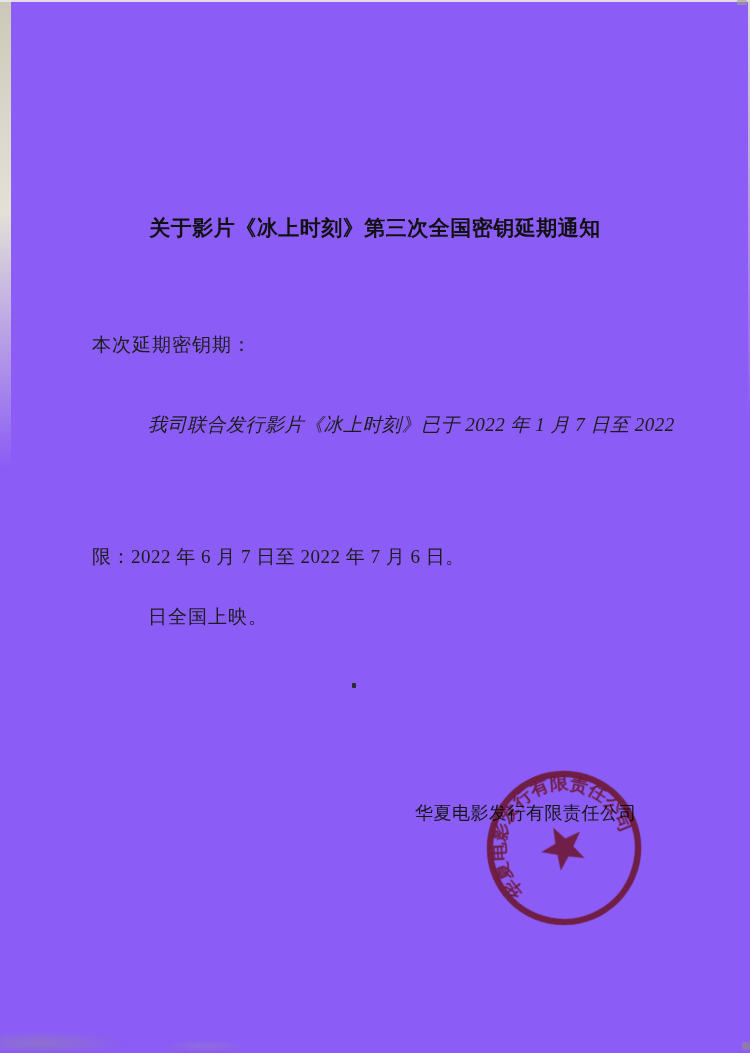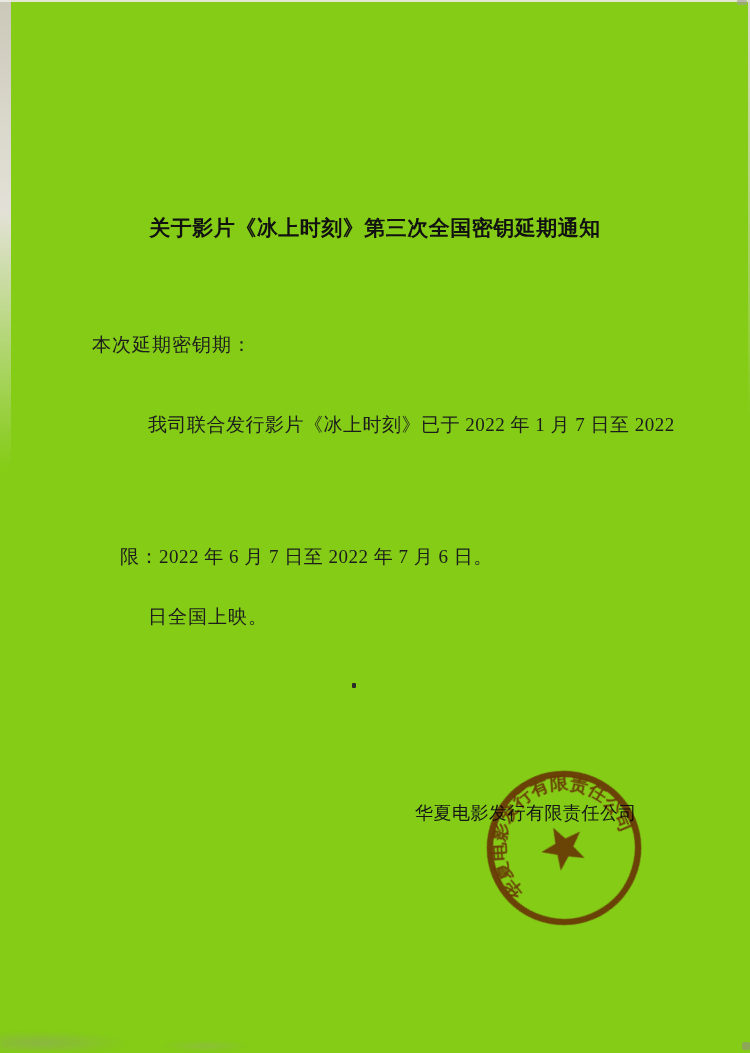--- a/index.html
+++ b/index.html
@@ -3,21 +3,21 @@
 <meta charset="utf-8">
 <style>
   * { margin: 0; padding: 0; box-sizing: border-box; }
   html, body { background: #ffffff; }
   body { font-family: "Liberation Serif", "DejaVu Serif", serif; }
 
   .page {
     position: relative;
     width: 750px;
     height: 1053px;
-    background: #84cc16;
+    background: #8b5cf6;
     overflow: hidden;
     color: #1d1d1d;
   }
 
   
   .edge-strip-left {
     position: absolute; left: 0; top: 0; width: 11px; height: 470px;
     background: linear-gradient(to bottom,
       #cbc8b9 0%, #d6d3c6 18%, #e3e1d7 45%, rgba(245,244,239,0) 100%);
     filter: blur(0.6px);
@@ -66,24 +66,24 @@
     font-size: 19px; letter-spacing: 1px;
   }
   .body-line {
     position: absolute; left: 92px; width: 566px;
     font-size: 19px; line-height: 28px;
     text-align: justify; text-align-last: justify;
     letter-spacing: 0.5px;
     color: #1c1c1c;
     white-space: nowrap;
   }
-  .body-line.l1 { top: 411px; padding-left: 56px; }
+  .body-line.l1 { top: 411px; padding-left: 56px; font-style: italic; }
   .body-line.l2 { top: 456px; }
   .body-line.l3 { top: 501px; }
-  .body-line.l4 { top: 543px; text-align-last: left; white-space: normal; margin-left: 28px; }
+  .body-line.l4 { top: 543px; text-align-last: left; white-space: normal; }
   .closing {
     position: absolute; left: 148px; top: 604px;
     font-size: 19px; letter-spacing: 1px;
   }
   .sig-company {
     position: absolute; right: 113px; top: 801px;
     font-size: 18px; letter-spacing: 0.5px; color: #161616;
   }
   .sig-date {
     position: absolute; right: 112px; top: 844px;

